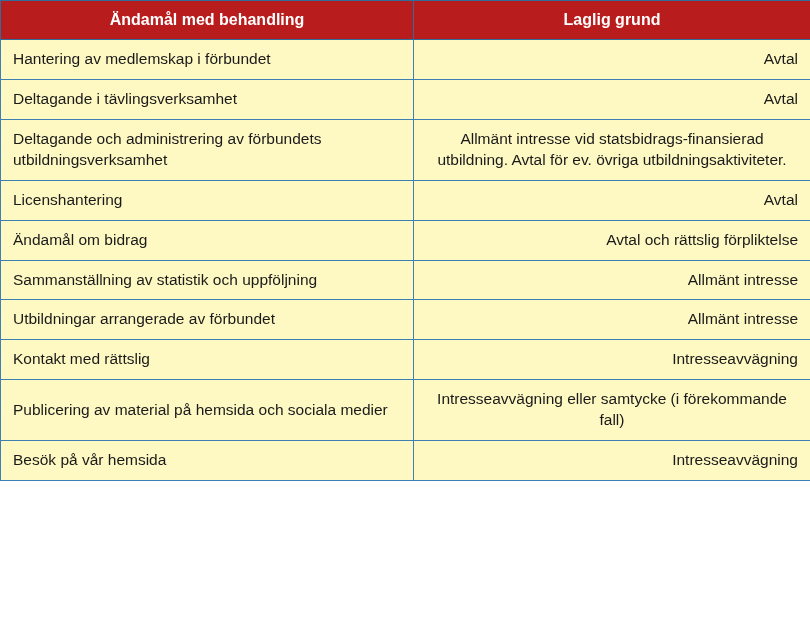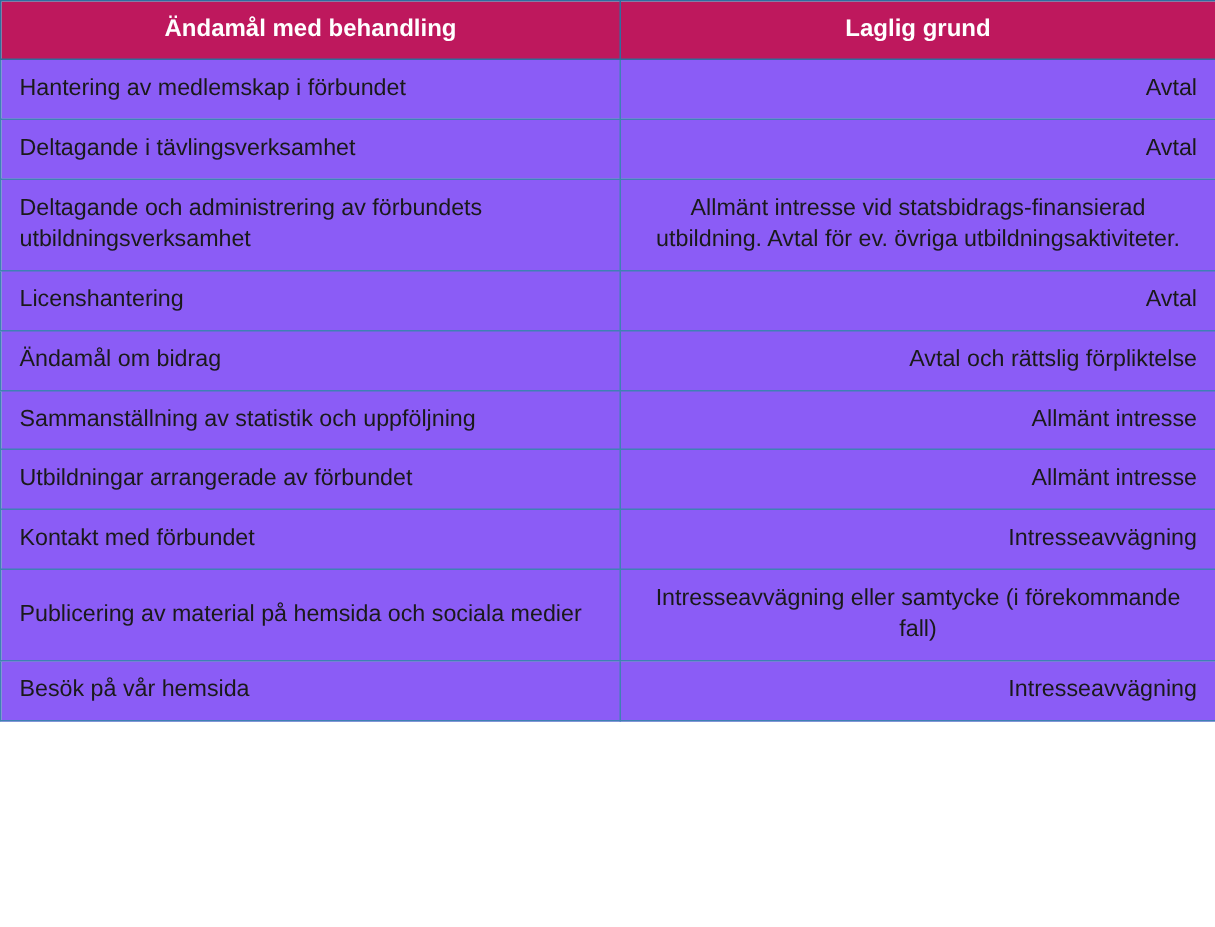--- a/index.html
+++ b/index.html
@@ -22,35 +22,35 @@
   table.purpose-table {
     border-collapse: collapse;
     table-layout: fixed;
     width: 810px;
     font-size: 15.5px;
   }
   table.purpose-table col.col-left { width: 413px; }
   table.purpose-table col.col-right { width: 397px; }
 
   table.purpose-table thead th {
-    background: #be185d;
+    background: #b91c1c;
     color: #ffffff;
     font-weight: bold;
     font-size: 16px;
     text-align: center;
     padding: 9px 10px;
     border: 1px solid #2f6d9f;
     line-height: 1.25;
   }
   table.purpose-table tbody td {
     border: 1px solid #3f80b4;
     padding: 9px 12px;
     line-height: 1.35;
     vertical-align: middle;
-    background: #8b5cf6;
+    background: #fef9c3;
   }
   table.purpose-table tbody td.cell-left {
     text-align: left;
   }
   table.purpose-table tbody td.cell-right {
     text-align: right;
   }
   table.purpose-table tbody td.cell-right.center {
     text-align: center;
   }
@@ -93,21 +93,21 @@
         </tr>
         <tr>
           <td class="cell-left">Sammanställning av statistik och uppföljning</td>
           <td class="cell-right">Allmänt intresse</td>
         </tr>
         <tr>
           <td class="cell-left">Utbildningar arrangerade av förbundet</td>
           <td class="cell-right">Allmänt intresse</td>
         </tr>
         <tr>
-          <td class="cell-left">Kontakt med förbundet</td>
+          <td class="cell-left">Kontakt med rättslig</td>
           <td class="cell-right">Intresseavvägning</td>
         </tr>
         <tr>
           <td class="cell-left">Publicering av material på hemsida och sociala medier</td>
           <td class="cell-right center">Intresseavvägning eller samtycke (i förekommande fall)</td>
         </tr>
         <tr>
           <td class="cell-left">Besök på vår hemsida</td>
           <td class="cell-right">Intresseavvägning</td>
         </tr>

